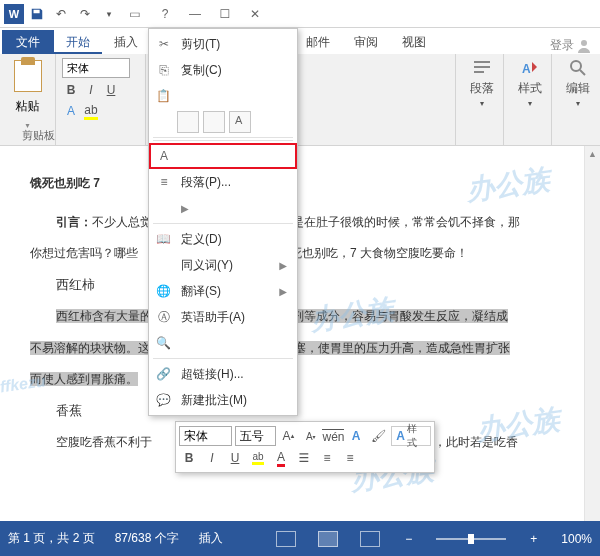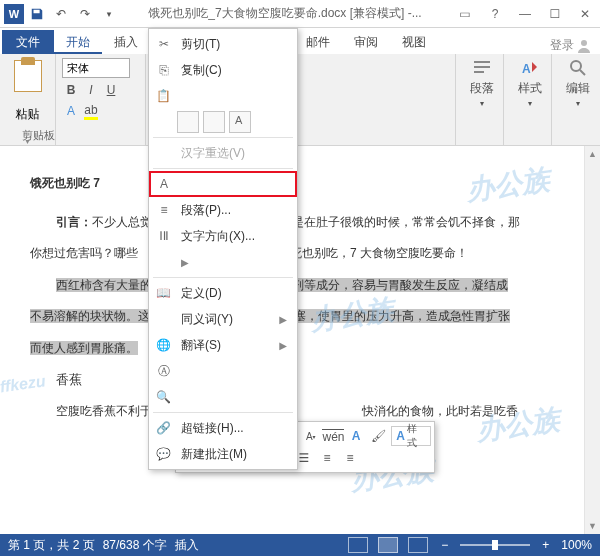--- a/index.html
+++ b/index.html
@@ -11,35 +11,35 @@
 .win-controls{display:flex}
 .win-btn{width:30px;height:24px;display:flex;align-items:center;justify-content:center;color:#666}
 .ribbon-tabs{height:26px;background:#fff;display:flex;align-items:flex-end;padding-left:2px}
 .file-tab{background:#2b579a;color:#fff;padding:4px 14px;height:24px;line-height:16px}
 .tab{padding:4px 12px;color:#444;height:24px;line-height:16px}
 .tab.active{color:#2b579a;border-bottom:2px solid #2b579a}
 .account-icon{margin-left:auto;margin-right:8px;color:#888;display:flex;align-items:center;gap:2px}
 .ribbon{height:92px;background:#f1f1f1;border-bottom:1px solid #d4d4d4;display:flex}
 .rgroup{border-right:1px solid #d4d4d4;padding:4px 6px;display:flex;flex-direction:column;position:relative}
 .group-label{position:absolute;bottom:2px;left:0;right:0;text-align:right;color:#666;font-size:11px}
-.paste-btn{display:flex;flex-direction:column;align-items:center;gap:14px;padding:2px 4px}
+.paste-btn{display:flex;flex-direction:column;align-items:center;gap:6px;padding:2px 4px}
 .paste-icon{width:28px;height:32px;background:#fff;border:1px solid #c99b4f;position:relative}
 .paste-icon::before{content:"";position:absolute;top:-4px;left:6px;width:14px;height:8px;background:#c99b4f;border-radius:2px 2px 0 0}
 .font-box{width:68px;height:20px;border:1px solid #ababab;background:#fff;padding:0 4px;display:flex;align-items:center;font-size:11px}
 .mini-row{display:flex;gap:2px;margin-top:3px}
 .fmt{width:18px;height:18px;display:flex;align-items:center;justify-content:center;color:#555;font-size:12px}
 .big-btn{display:flex;flex-direction:column;align-items:center;width:40px;gap:2px;color:#555}
 .big-btn svg{width:20px;height:20px}
 .doc-area{position:absolute;top:146px;left:0;right:0;bottom:22px;background:#fff;overflow:hidden}
 .doc-content{padding:14px 20px 14px 30px;color:#333;font-size:14px;line-height:1.8}
 .doc-h1{font-size:22px;font-weight:bold;margin-bottom:10px}
 .doc-p{text-indent:2em;margin-bottom:8px;font-size:13px}
 .doc-sub{margin:8px 0 8px 2em;font-size:13px}
 .sel{background:#c5c5c5}
-.statusbar{position:absolute;bottom:0;left:0;right:0;height:22px;background:#2b579a;color:#fff;display:flex;align-items:center;padding:0 8px;font-size:11px;gap:8px}
+.statusbar{position:absolute;bottom:0;left:0;right:0;height:35px;background:#2b579a;color:#fff;display:flex;align-items:center;padding:0 8px;font-size:11px;gap:20px}
 .statusbar .spacer{flex:1}
 .view-btn{width:20px;height:16px;border:1px solid rgba(255,255,255,.6);margin:0 1px}
 .zoom-track{width:70px;height:2px;background:rgba(255,255,255,.6);position:relative}
 .zoom-thumb{position:absolute;width:6px;height:10px;background:#fff;top:-4px;left:32px}
 .context-menu{position:absolute;top:28px;left:148px;width:150px;background:#fff;border:1px solid #c6c6c6;box-shadow:2px 2px 6px rgba(0,0,0,.25);padding:2px 0;z-index:50}
 .cm-item{height:26px;display:flex;align-items:center;padding:0 10px 0 6px;gap:8px;color:#333;font-size:12px}
 .cm-item.disabled{color:#aaa}
 .cm-item.highlight{outline:2px solid #e81123;outline-offset:-2px}
 .cm-sep{height:1px;background:#e1e1e1;margin:2px 4px}
 .cm-icon{width:18px;height:18px;display:flex;align-items:center;justify-content:center;color:#666;flex-shrink:0}
@@ -61,21 +61,20 @@
 <div class="titlebar">
   <div class="word-icon">W</div>
   <div class="qat-btn">
     <svg width="14" height="14" viewBox="0 0 16 16">
         <path fill="#2b579a" d="M2 2h10l2 2v10H2V2zm2 1v4h7V3H4zm1 7h6v3H5v-3z"></path>
       </svg>
   </div>
   <div class="qat-btn">↶</div>
   <div class="qat-btn">↷</div>
   <div class="qat-btn" style="font-size:9px">▾</div>
-  <div class="title-text">饿死也别吃_7大食物空腹吃要命.docx [兼容模式] -...</div>
   <div class="win-controls">
     <div class="win-btn">▭</div>
     <div class="win-btn">?</div>
     <div class="win-btn">—</div>
     <div class="win-btn">☐</div>
     <div class="win-btn">✕</div>
   </div>
 </div>
 
 <div class="ribbon-tabs">
@@ -152,20 +151,21 @@
         <span style="font-size:8px">▾</span>
     </div>
   </div>
 </div>
 
 <div class="doc-area">
   <div class="doc-content">
     <div class="doc-h1"><span>饿死也别吃 7</span><span style="display:inline-block;width:130px"></span><span>命</span></div>
     <div class="doc-p"><b>引言：</b><span>不少人总觉</span><span style="display:inline-block;width:128px"></span><span>其是在肚子很饿的时候，常常会饥不择食，那</span></div>
     <div class="doc-p" style="text-indent:0"><span>你想过危害吗？哪些</span><span style="display:inline-block;width:128px"></span><span>，饿死也别吃，7 大食物空腹吃要命！</span></div>
+    <div class="doc-sub">西红柿</div>
     <div class="doc-p"><span class="sel"><span>西红柿含有大量的</span></span><span style="display:inline-block;width:128px"></span><span class="sel"><span>软剂等成分，容易与胃酸发生反应，凝结成</span></span></div>
     <div class="doc-p" style="text-indent:0"><span class="sel"><span>不易溶解的块状物。这</span></span><span style="display:inline-block;width:120px"></span><span class="sel"><span>门堵塞，使胃里的压力升高，造成急性胃扩张</span></span></div>
     <div class="doc-p" style="text-indent:0"><span class="sel">而使人感到胃胀痛。</span></div>
     <div class="doc-sub">香蕉</div>
     <div class="doc-p"><span>空腹吃香蕉不利于</span><span style="display:inline-block;width:210px"></span><span>快消化的食物，此时若是吃香</span></div>
   </div>
   <div class="watermark" style="top:20px;right:50px">办公族</div>
   <div class="watermark" style="top:150px;left:310px">办公族</div>
   <div class="watermark" style="top:260px;right:40px">办公族</div>
   <div class="watermark" style="bottom:40px;left:350px">办公族</div>
@@ -190,35 +190,27 @@
       <span class="cm-icon">📋</span>
     </div>
   <div class="paste-opts">
     <div class="paste-opt"></div>
     <div class="paste-opt"></div>
     <div class="paste-opt" style="position:relative">
         <span style="position:absolute;top:2px;left:5px;font-size:11px;color:#666">A</span>
       </div>
   </div>
   <div class="cm-sep"></div>
-  <div class="cm-item disabled">
-      <span class="cm-icon"></span>
-      <span class="cm-label">汉字重选(V)</span>
-    </div>
   <div class="cm-sep"></div>
   <div class="cm-item highlight">
       <span class="cm-icon">A</span>
     </div>
   <div class="cm-item">
       <span class="cm-icon">≡</span>
       <span class="cm-label">段落(P)...</span>
-    </div>
-  <div class="cm-item">
-      <span class="cm-icon">ⅠⅡ</span>
-      <span class="cm-label">文字方向(X)...</span>
     </div>
   <div class="cm-item">
       <span class="cm-icon"></span>
       <span class="cm-arrow">▶</span>
     </div>
   <div class="cm-sep"></div>
   <div class="cm-item">
       <span class="cm-icon">📖</span>
       <span class="cm-label">定义(D)</span>
     </div>
@@ -227,20 +219,21 @@
       <span class="cm-label">同义词(Y)</span>
       <span class="cm-arrow">▶</span>
     </div>
   <div class="cm-item">
       <span class="cm-icon">🌐</span>
       <span class="cm-label">翻译(S)</span>
       <span class="cm-arrow">▶</span>
     </div>
   <div class="cm-item">
       <span class="cm-icon">Ⓐ</span>
+      <span class="cm-label">英语助手(A)</span>
     </div>
   <div class="cm-item">
       <span class="cm-icon">🔍</span>
     </div>
   <div class="cm-sep"></div>
   <div class="cm-item">
       <span class="cm-icon">🔗</span>
       <span class="cm-label">超链接(H)...</span>
     </div>
   <div class="cm-item">

